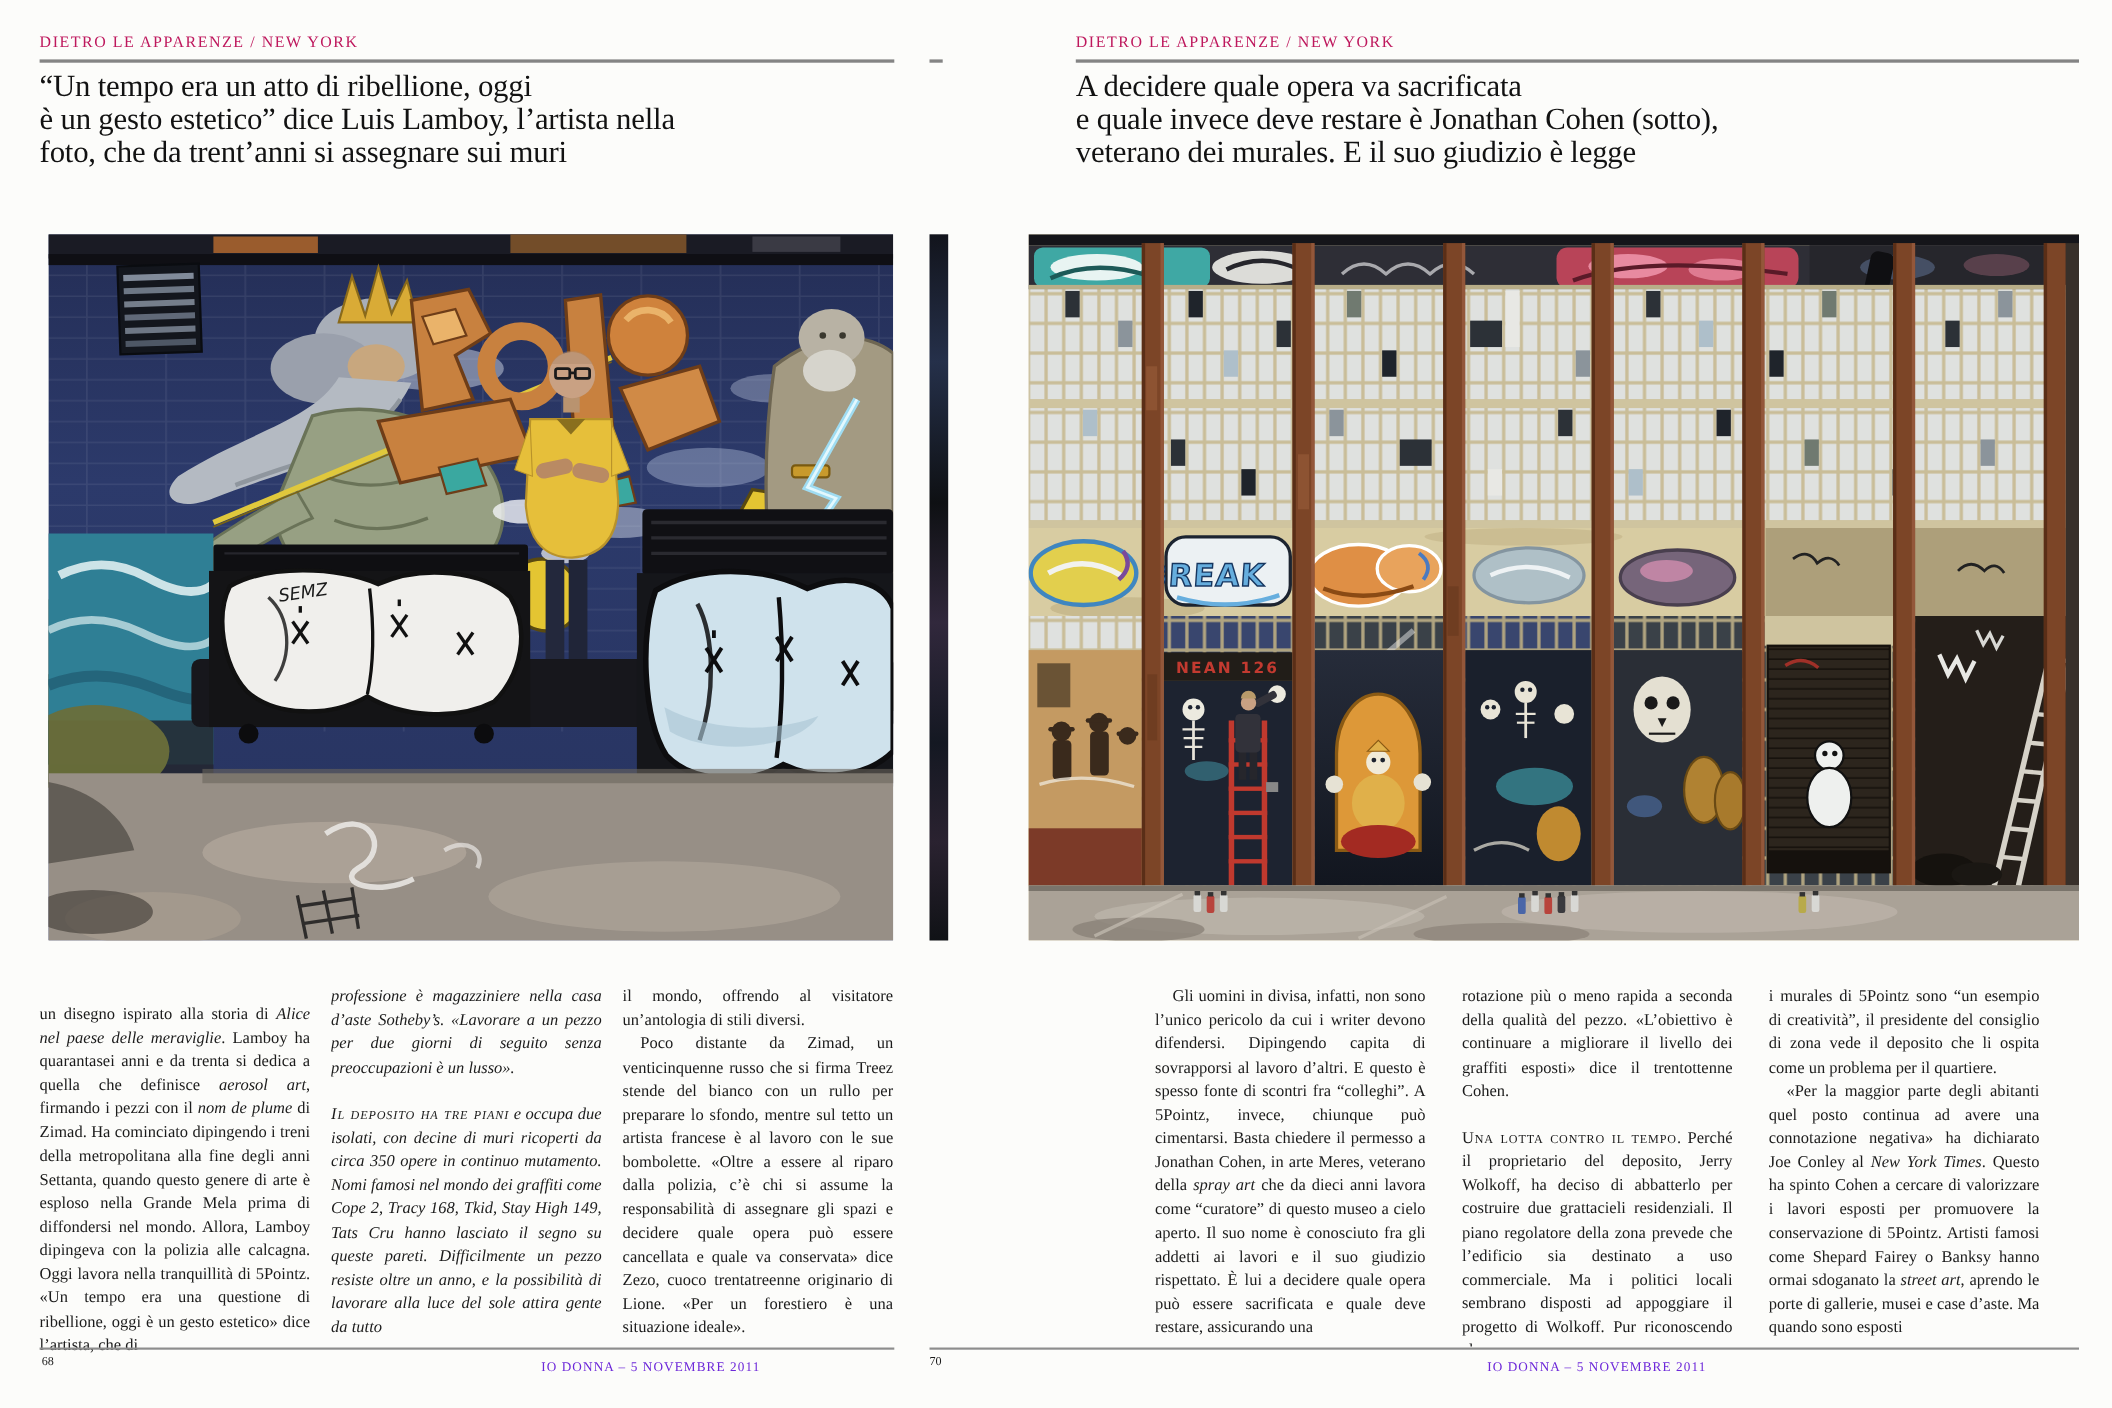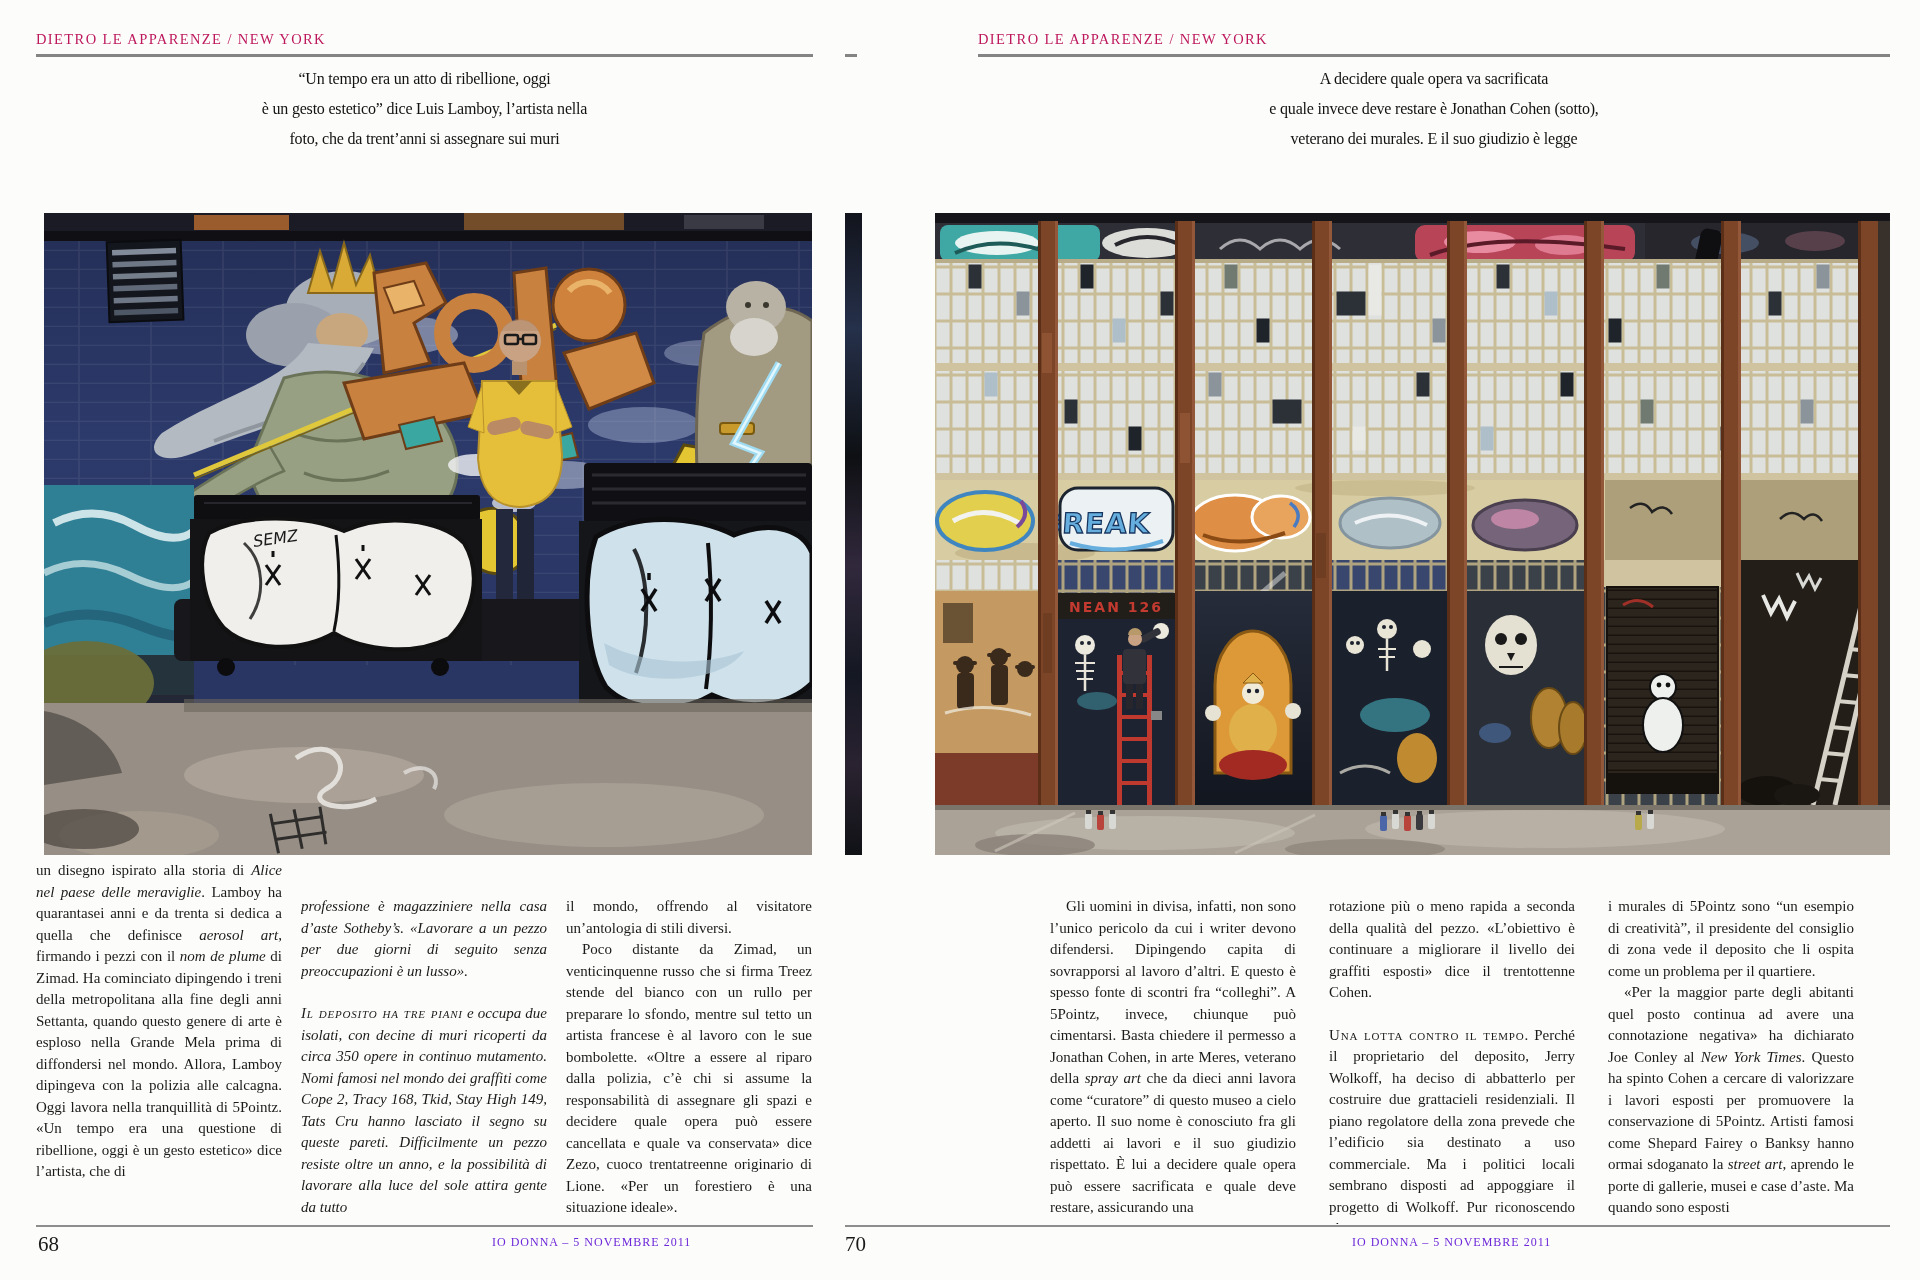--- a/index.html
+++ b/index.html
@@ -10,34 +10,34 @@
     color:#1c1c1c;overflow:hidden;
   }
   .abs{position:absolute;}
   .kicker{
     font-size:14.5px;letter-spacing:1.4px;color:#be185d;
     font-family:"Liberation Serif",serif;white-space:nowrap;
   }
   .rule-top{height:2.5px;background:#848484;}
   .rule-bot{height:1.5px;background:#8d8d8d;}
   .headline{
-    text-align:center;font-size:16px;line-height:30px;color:#121212;
+    font-size:28px;line-height:30px;color:#121212;
     letter-spacing:-0.2px;
   }
   .photo-frame{display:block;}
   .col{
     width:246px;height:328px;overflow:hidden;
     font-size:15px;line-height:21.5px;text-align:justify;color:#1b1b1b;
   }
   .col p{margin:0;padding:0;}
   .col p.indent{text-indent:16px;}
   .col p.space{margin-top:21px;}
   .it{font-style:italic;}
   .sc{font-variant:small-caps;letter-spacing:0.8px;}
-  .pagenum{font-size:21px;color:#1a1a1a;}
+  .pagenum{font-size:11px;color:#1a1a1a;}
   .footline{font-size:12px;letter-spacing:1px;color:#6d28d9;white-space:nowrap;}
   .sliver-photo{
     background:linear-gradient(180deg,#12141c 0%,#25304a 18%,#0e1013 38%,#31283c 55%,#141822 72%,#2a2230 86%,#101216 100%);
   }
   svg text{font-family:"DejaVu Sans","Liberation Sans",sans-serif;}
 </style>
 </head>
 <body>
 
 <div class="abs" style="left:0;top:0;width:830px;height:1280px;">
@@ -243,21 +243,21 @@
       <g stroke="#1c1c1c" stroke-width="3" fill="none" opacity="0.85" transform="rotate(-6 255 615)">
         <line x1="228" y1="598" x2="232" y2="638"></line>
           <line x1="252" y1="596" x2="256" y2="636"></line>
           <line x1="278" y1="596" x2="280" y2="634"></line>
         <line x1="228" y1="608" x2="280" y2="606"></line>
           <line x1="230" y1="624" x2="282" y2="622"></line>
       </g>
     </g>
   </svg>
 
-  <div class="abs col" style="left:36px;top:860px;">
+  <div class="abs col" style="left:36px;top:912px;">
     <p class="para"><span>un disegno ispirato alla storia di </span><span class="it">Alice nel paese delle meraviglie</span><span>. Lamboy ha quarantasei anni e da trenta si dedica a quella che definisce </span><span class="it">aerosol art</span><span>, firmando i pezzi con il </span><span class="it">nom de plume</span><span> di Zimad. Ha cominciato dipingendo i treni della metropolitana alla fine degli anni Settanta, quando questo genere di arte è esploso nella Grande Mela prima di diffondersi nel mondo. Allora, Lamboy dipingeva con la polizia alle calcagna. Oggi lavora nella tranquillità di 5Pointz. «Un tempo era una questione di ribellione, oggi è un gesto estetico» dice l’artista, che di</span></p>
   </div>
   <div class="abs col" style="left:301px;top:896px;font-style:italic;">
     <p><span>professione è magazziniere nella casa d’aste Sotheby’s. «Lavorare a un pezzo per due giorni di seguito senza preoccupazioni è un lusso».</span></p>
     <p class="space"><span class="sc">Il deposito ha tre piani</span><span> e occupa due isolati, con decine di muri ricoperti da circa 350 opere in continuo mutamento. Nomi famosi nel mondo dei graffiti come Cope 2, Tracy 168, Tkid, Stay High 149, Tats Cru hanno lasciato il segno su queste pareti. Difficilmente un pezzo resiste oltre un anno, e la possibilità di lavorare alla luce del sole attira gente da tutto</span></p>
   </div>
   <div class="abs col" style="left:566px;top:896px;">
     <p><span>il mondo, offrendo al visitatore un’antologia di stili diversi.</span></p>
     <p class="indent"><span>Poco distante da Zimad, un venticinquenne russo che si firma Treez stende del bianco con un rullo per preparare lo sfondo, mentre sul tetto un artista francese è al lavoro con le sue bombolette. «Oltre a essere al riparo dalla polizia, c’è chi si assume la responsabilità di assegnare gli spazi e decidere quale opera può essere cancellata e quale va conservata» dice Zezo, cuoco trentatreenne originario di Lione. «Per un forestiero è una situazione ideale».</span></p>
   </div>

